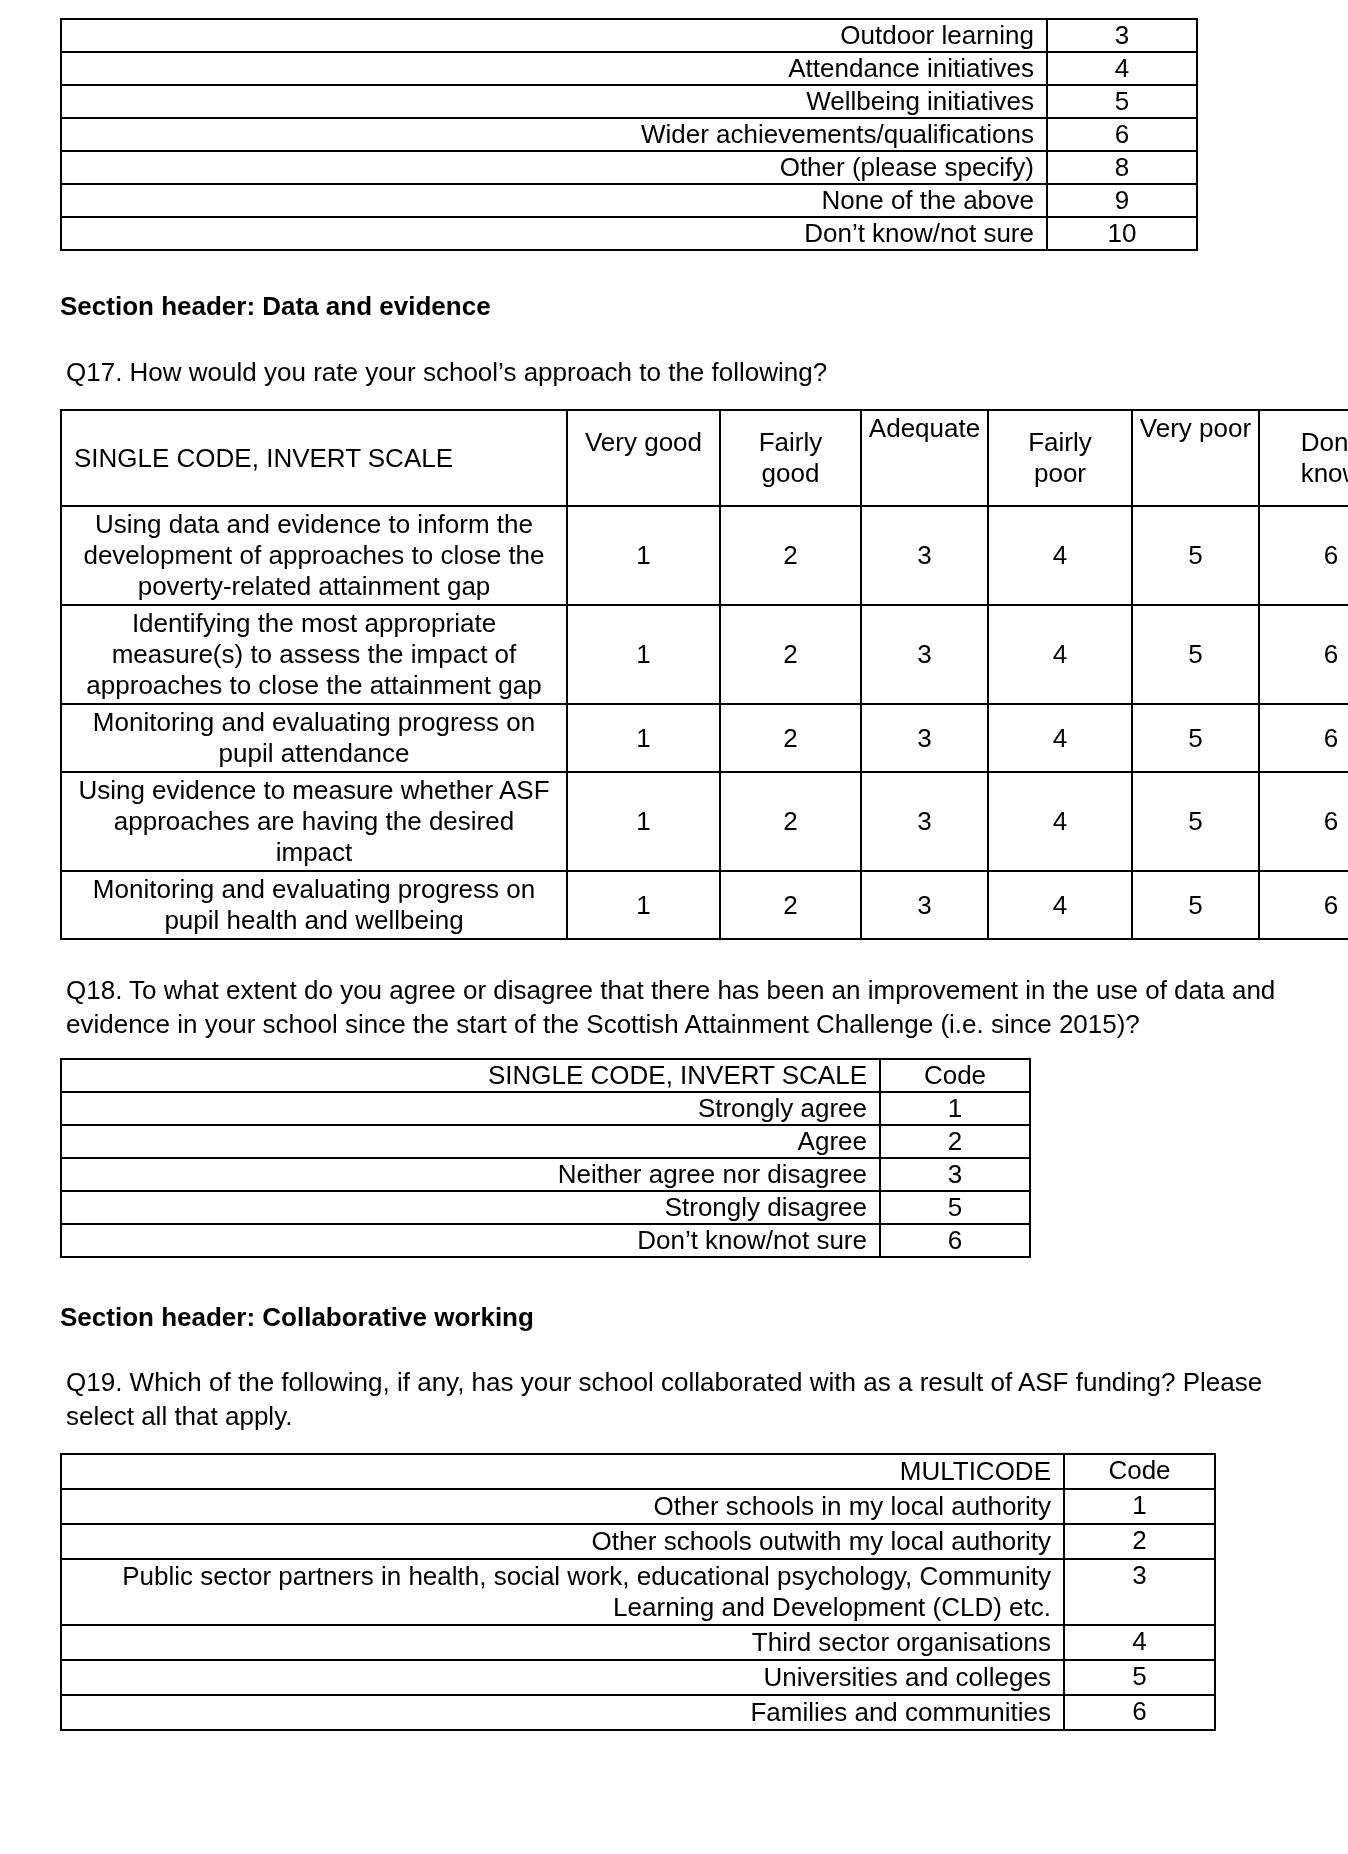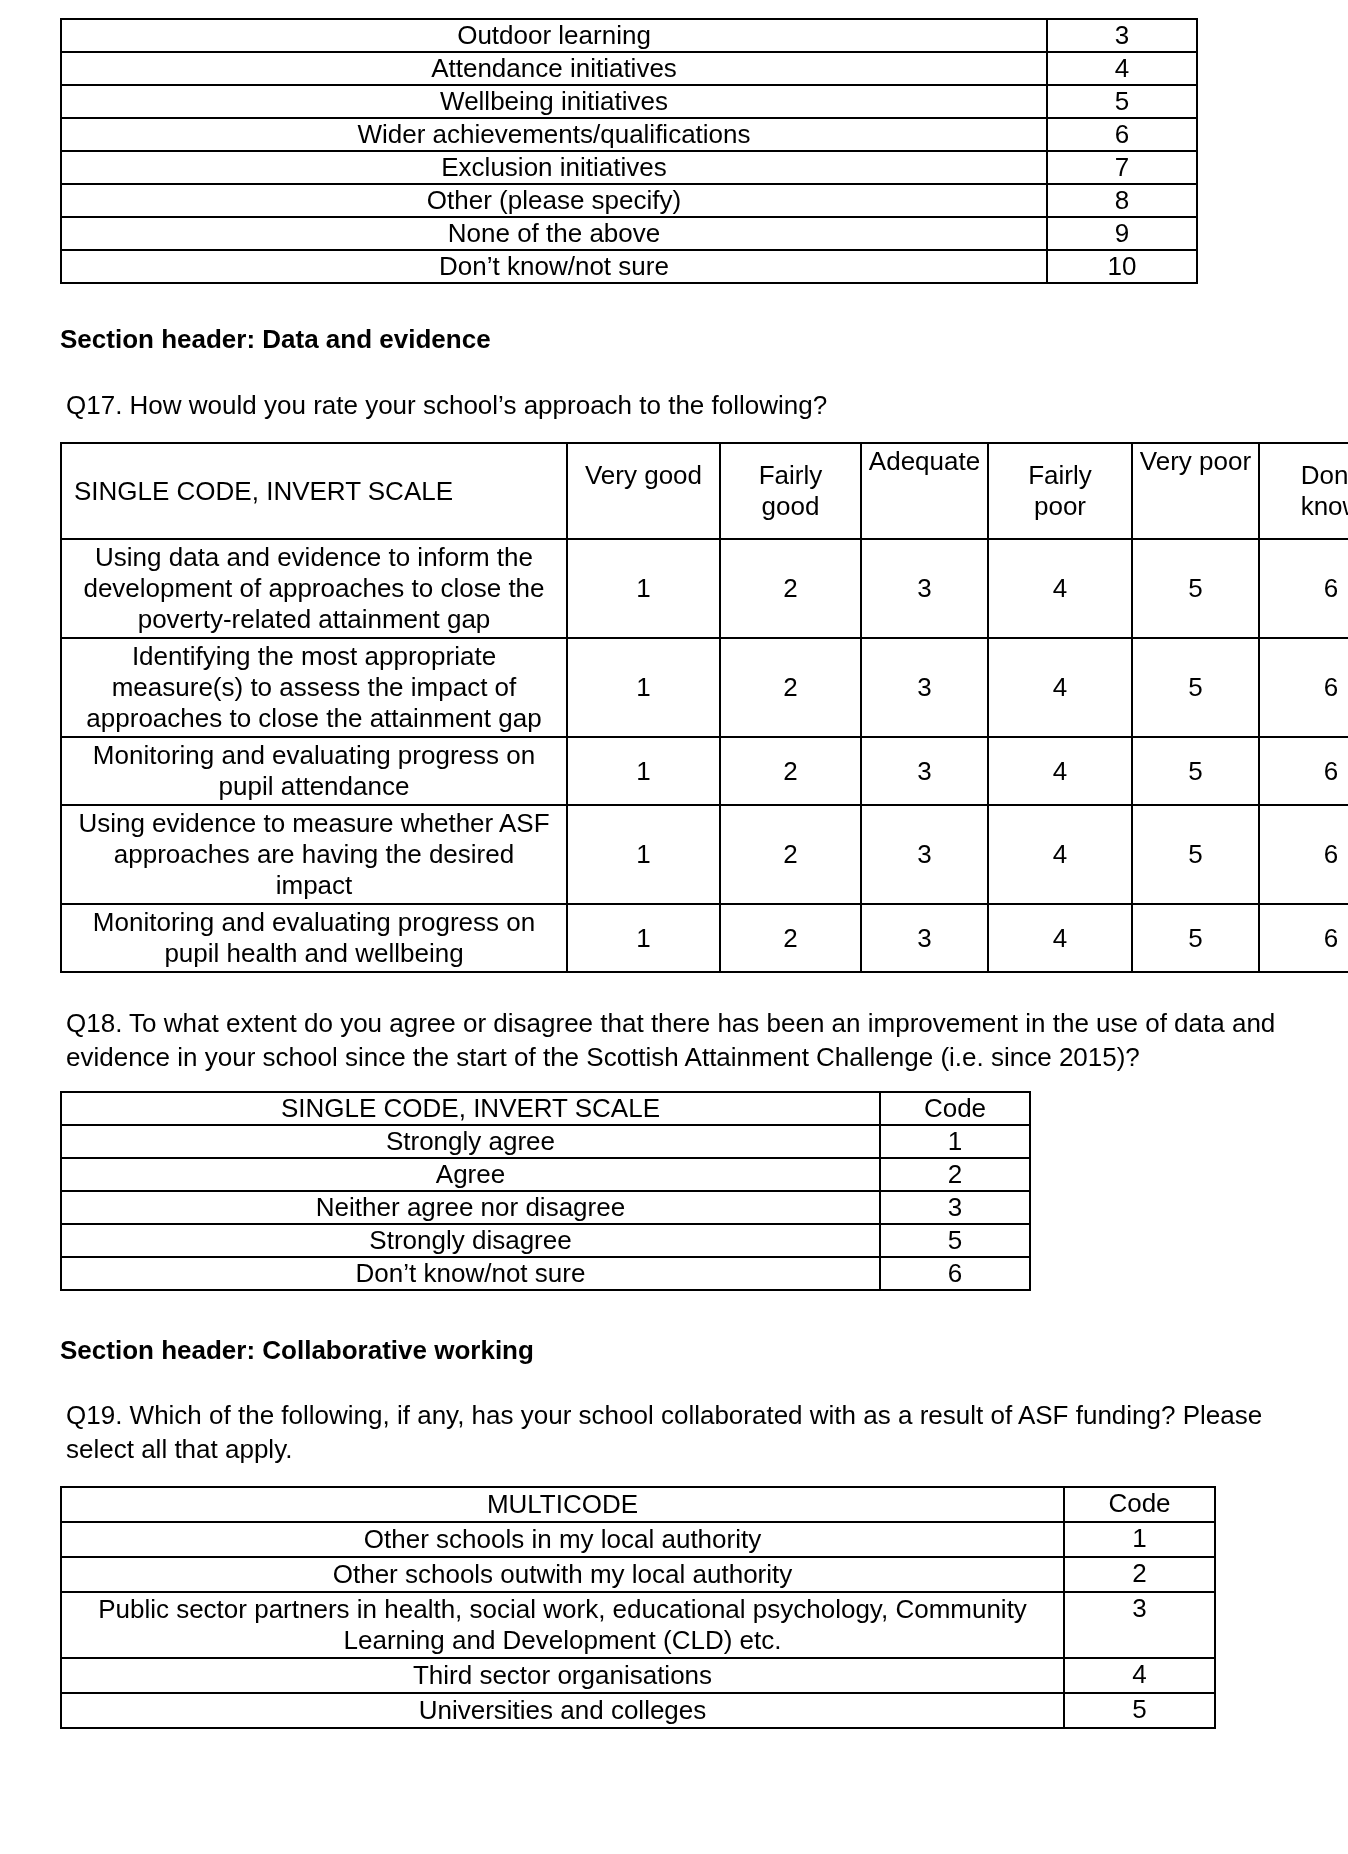--- a/index.html
+++ b/index.html
@@ -23,21 +23,21 @@
     border-collapse: collapse;
     table-layout: fixed;
   }
   td {
     border: 2px solid #000000;
     line-height: 31px;
     overflow: visible;
   }
   
   .label-cell {
-    text-align: center;
+    text-align: right;
     vertical-align: middle;
     padding: 0 12px;
     height: 31px;
   }
   .code-cell {
     text-align: center;
     vertical-align: middle;
     padding: 0 2px;
     height: 31px;
   }
@@ -124,24 +124,20 @@
       </tr>
       <tr>
         <td class="label-cell col-label">Wellbeing initiatives</td>
         <td class="code-cell col-code">5</td>
       </tr>
       <tr>
         <td class="label-cell col-label">Wider achievements/qualifications</td>
         <td class="code-cell col-code">6</td>
       </tr>
       <tr>
-        <td class="label-cell col-label">Exclusion initiatives</td>
-        <td class="code-cell col-code">7</td>
-      </tr>
-      <tr>
         <td class="label-cell col-label">Other (please specify)</td>
         <td class="code-cell col-code">8</td>
       </tr>
       <tr>
         <td class="label-cell col-label">None of the above</td>
         <td class="code-cell col-code">9</td>
       </tr>
       <tr>
         <td class="label-cell col-label">Don’t know/not sure</td>
         <td class="code-cell col-code">10</td>
@@ -266,16 +262,20 @@
         <td class="code-cell col-code">3</td>
       </tr>
       <tr>
         <td class="label-cell col-label">Third sector organisations</td>
         <td class="code-cell col-code">4</td>
       </tr>
       <tr>
         <td class="label-cell col-label">Universities and colleges</td>
         <td class="code-cell col-code">5</td>
       </tr>
+      <tr>
+        <td class="label-cell col-label">Families and communities</td>
+        <td class="code-cell col-code">6</td>
+      </tr>
     </tbody>
   </table>
 
 </div>
 
 </body></html>

